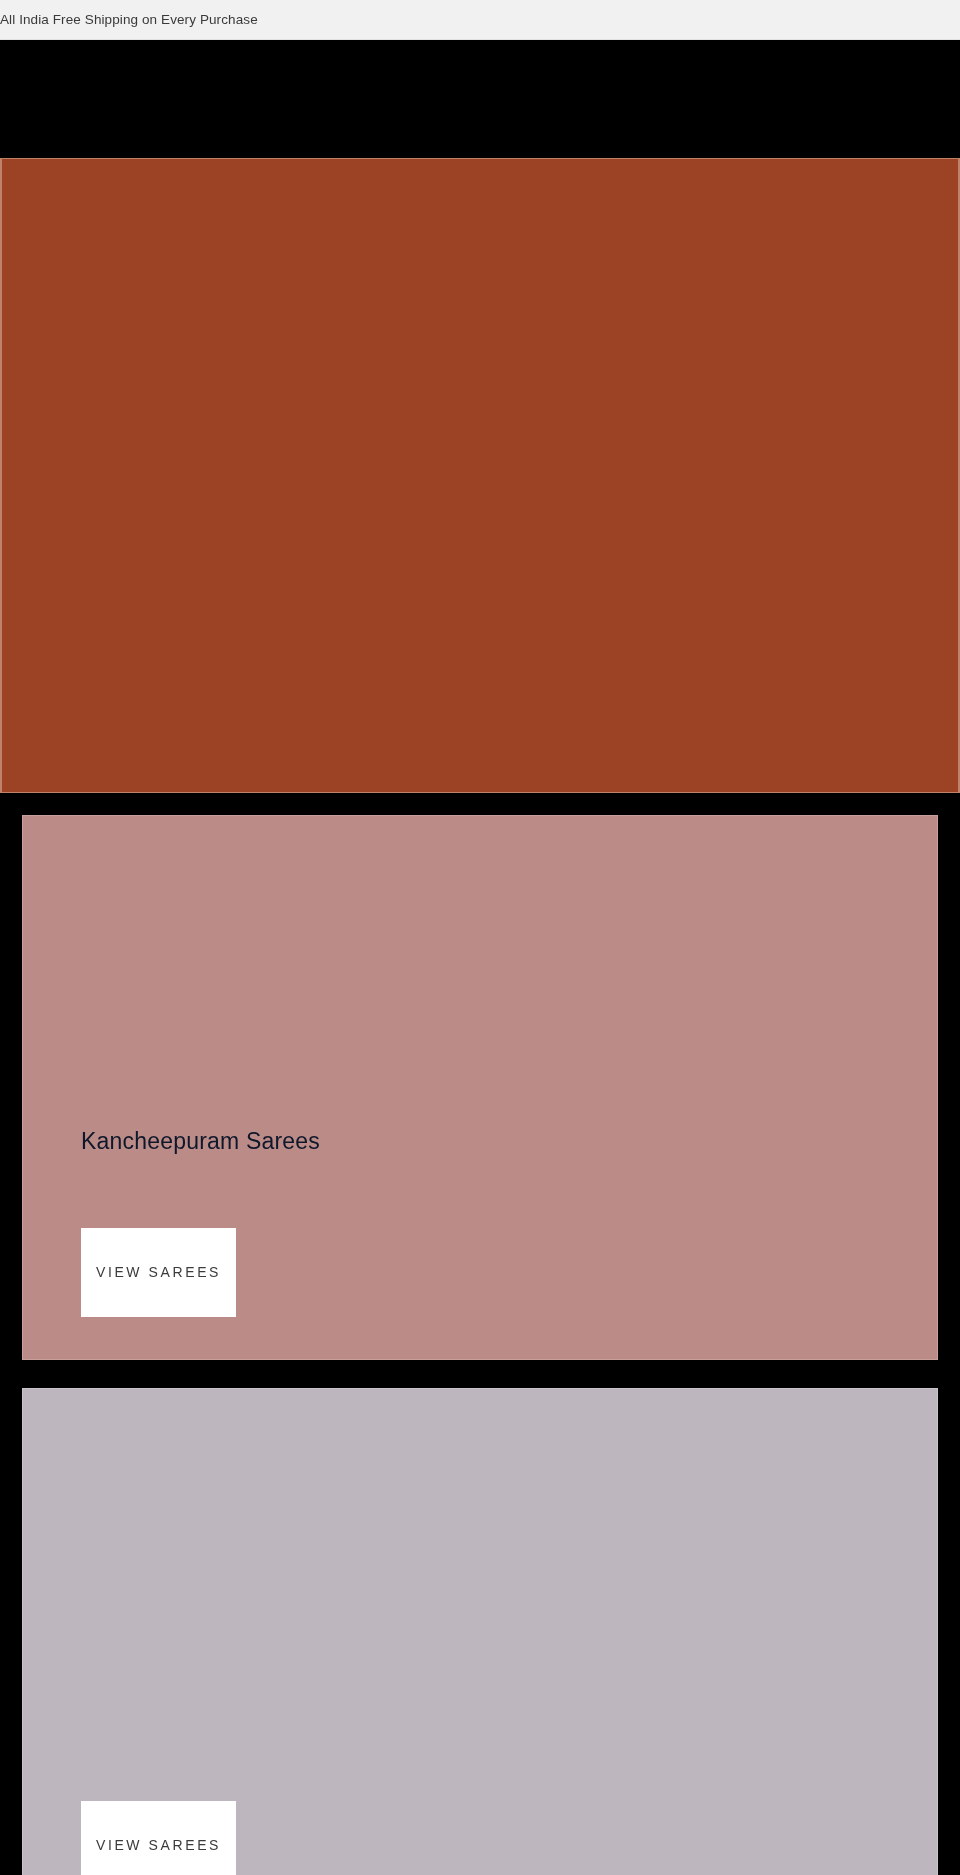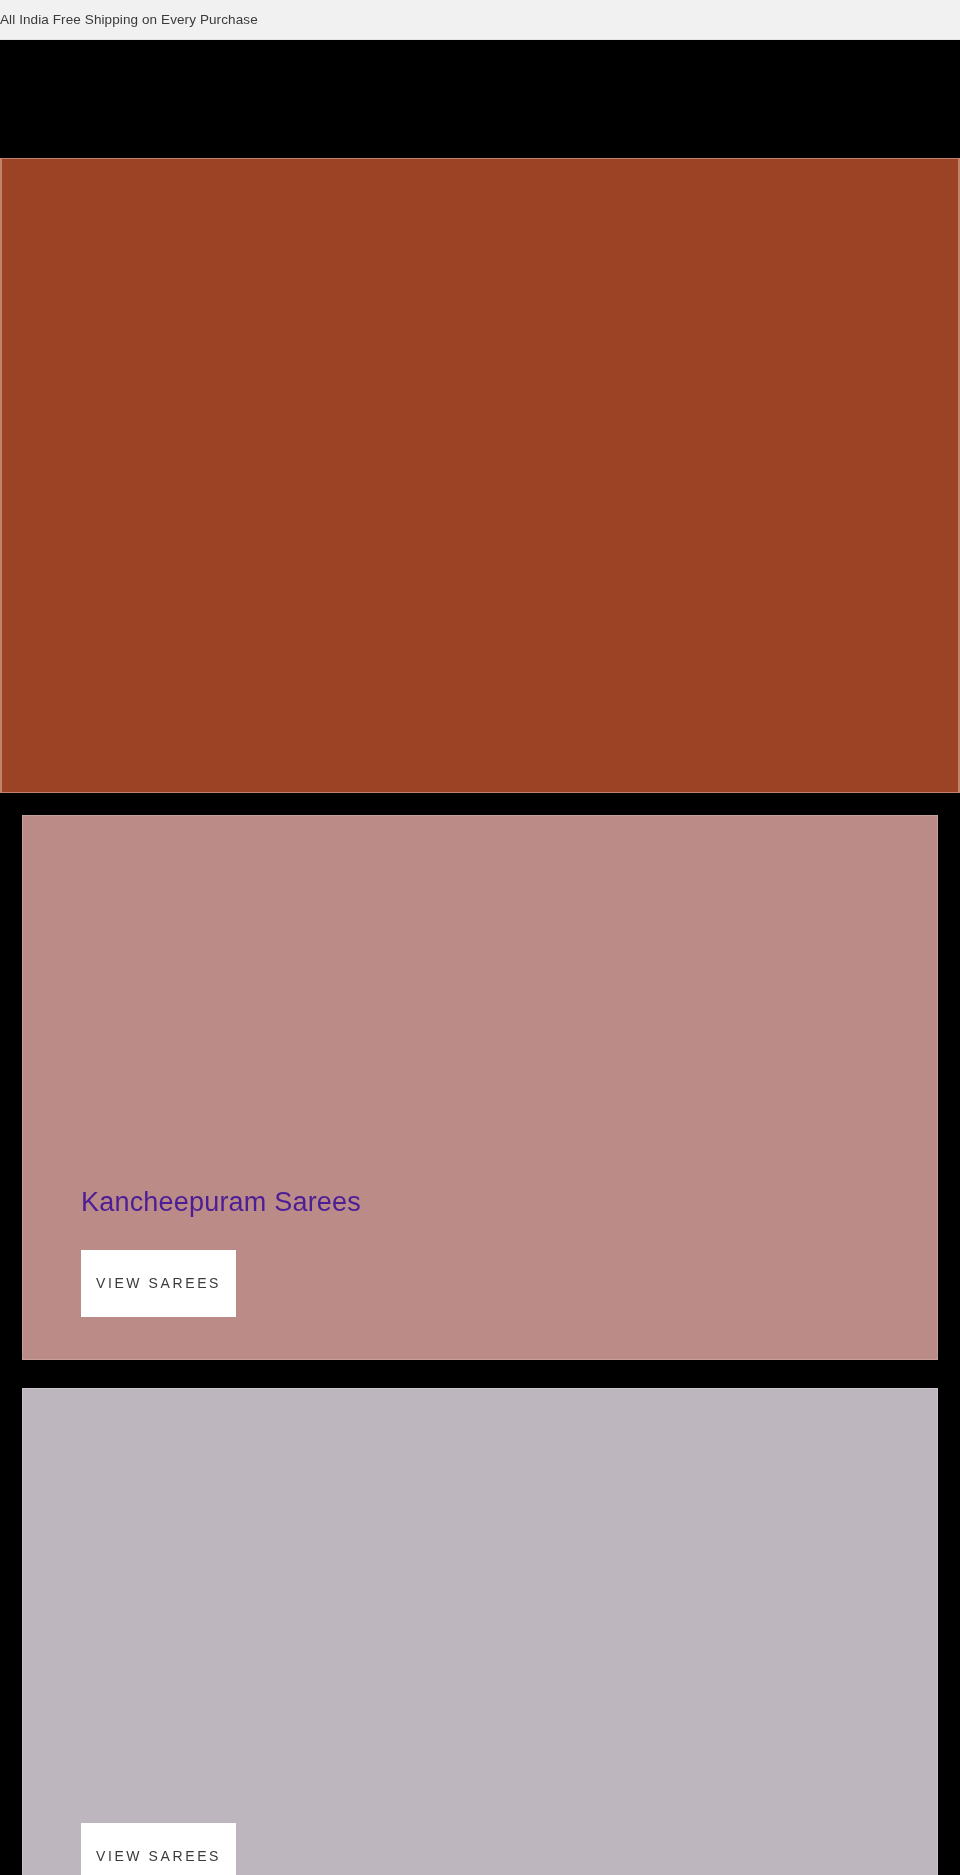--- a/index.html
+++ b/index.html
@@ -64,45 +64,46 @@
     height:545px;
     position:relative;
     border:1px solid rgba(255,255,255,.18);
     display:flex;
     flex-direction:column;
     justify-content:flex-end;
     padding:0 0 42px 58px;
     overflow:hidden;
   }
   .collection-title{
-    font-size:27px;
+    font-size:23px;
     font-weight:400;
-    color:#4c1d95;
+    color:#0f172a;
     letter-spacing:.2px;
     line-height:1.2;
     margin-bottom:32px;
   }
   .view-button{
     width:155px;
-    height:67px;
+    height:89px;
     background:#ffffff;
     border:none;
     color:#3b3b3b;
     font-family:"Liberation Sans", sans-serif;
     font-size:14px;
     font-weight:400;
     letter-spacing:2.6px;
     line-height:1.55;
     text-transform:uppercase;
     text-align:center;
     display:flex;
     align-items:center;
     justify-content:center;
     cursor:pointer;
     padding:0 10px;
+    margin-top:40px;
   }
 </style>
 </head>
 <body>
 
 <div class="announce-bar">
   <span class="announce-text">All India Free Shipping on Every Purchase</span>
 </div>
 
 <header class="site-header">

